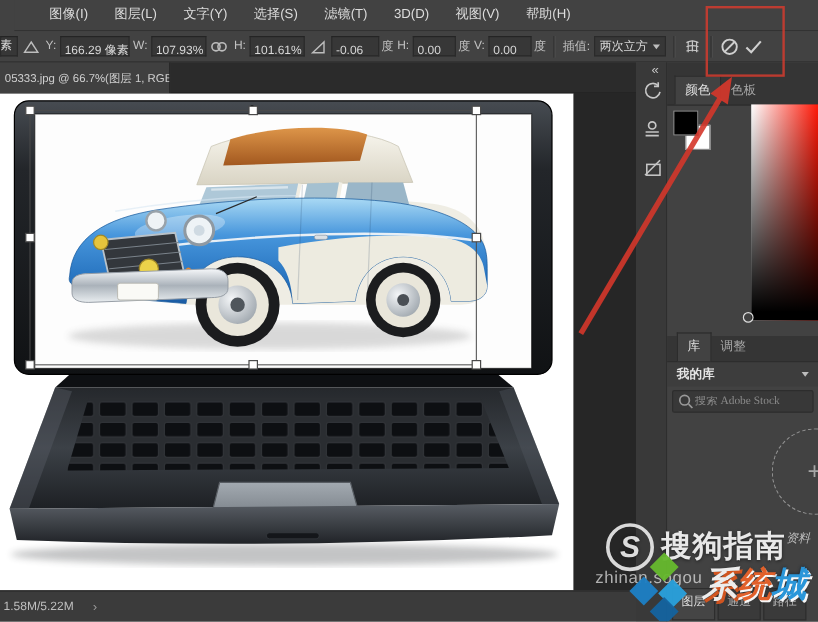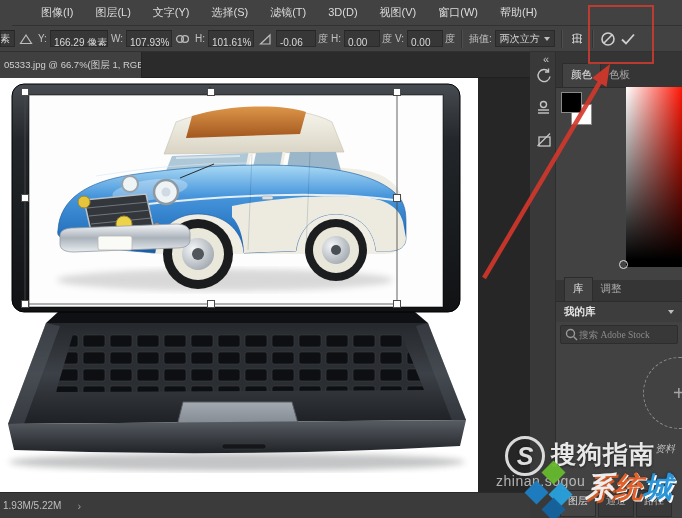--- a/index.html
+++ b/index.html
@@ -107,21 +107,20 @@
 <div class="app">
 
   <div class="menubar">
     <span class="menu-item">图像(I)</span>
     <span class="menu-item">图层(L)</span>
     <span class="menu-item">文字(Y)</span>
     <span class="menu-item">选择(S)</span>
     <span class="menu-item">滤镜(T)</span>
     <span class="menu-item">3D(D)</span>
     <span class="menu-item">视图(V)</span>
-    <span class="menu-item">窗口(W)</span>
     <span class="menu-item">帮助(H)</span>
   </div>
 
   <div class="optionsbar">
     <div class="field fieldclip"><span>像素</span></div>
     <span class="icon-btn">
       <svg width="14" height="14">
           <polygon points="7,3 12.5,11.5 1.5,11.5" fill="none" stroke="#bdbdbd" stroke-width="1.2"></polygon>
         </svg>
     </span>
@@ -365,21 +364,21 @@
       <div class="drop-plus">+</div>
       <div class="bottom-tabs">
         <span class="btab active">图层</span>
         <span class="btab">通道</span>
         <span class="btab">路径</span>
       </div>
     </div>
   </div>
 
   <div class="statusbar">
-    <span>1.93M/5.22M</span>
+    <span>1.58M/5.22M</span>
     <span class="sb-chev">›</span>
   </div>
 
   <div class="wm wm-circle">S</div>
   <div class="wm wm-title">搜狗指南</div>
   <div class="wm wm-tag">资料</div>
   <div class="wm wm-url">zhinan.sogou</div>
   <div class="wm diamond" style="left:545px; top:464px; background:#66b82e;"></div>
   <div class="wm diamond" style="left:528px; top:484px; background:#1d7fc4;"></div>
   <div class="wm diamond" style="left:552px; top:486px; background:#2aa0dc;"></div>

